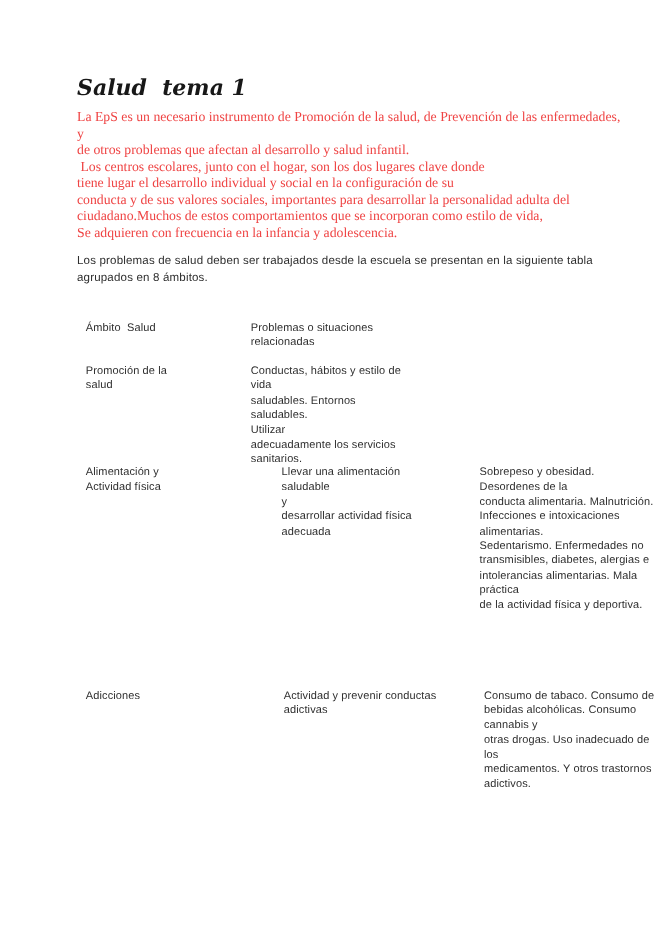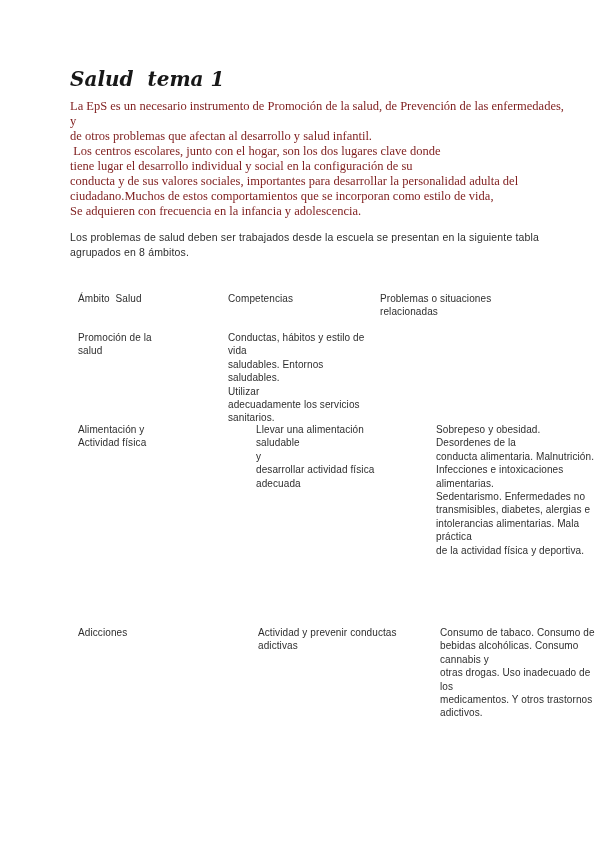--- a/index.html
+++ b/index.html
@@ -28,21 +28,21 @@
     white-space: pre-wrap;
   }
   .serif {
     position: absolute;
     left: 70px;
     width: 500px;
     margin: 0;
     font-family: "Liberation Serif", serif;
     font-size: 12.5px;
     line-height: 15px;
-    color: #7f1d1d;
+    color: #ef4444;
     white-space: pre-wrap;
   }
   .p1 { top: 99px; }
   .p2 { top: 144px; }
   .sans {
     font-family: "Liberation Sans", sans-serif;
     color: #2e2e2e;
   }
   .lead {
     position: absolute;
@@ -89,21 +89,20 @@
 tiene lugar el desarrollo individual y social en la configuración de su
 conducta y de sus valores sociales, importantes para desarrollar la personalidad adulta del
 ciudadano.Muchos de estos comportamientos que se incorporan como estilo de vida,
 Se adquieren con frecuencia en la infancia y adolescencia.</p>
 
   <p class="lead sans">Los problemas de salud deben ser trabajados desde la escuela se presentan en la siguiente tabla
 agrupados en 8 ámbitos.</p>
 
   <div class="trow thead">
     <div class="cell">Ámbito  Salud</div>
-    <div class="cell">Competencias</div>
     <div class="cell">Problemas o situaciones
 relacionadas</div>
   </div>
 
   <div class="trow row1">
     <div class="cell">Promoción de la
 salud</div>
     <div class="cell">Conductas, hábitos y estilo de vida
 saludables. Entornos saludables.
 Utilizar

